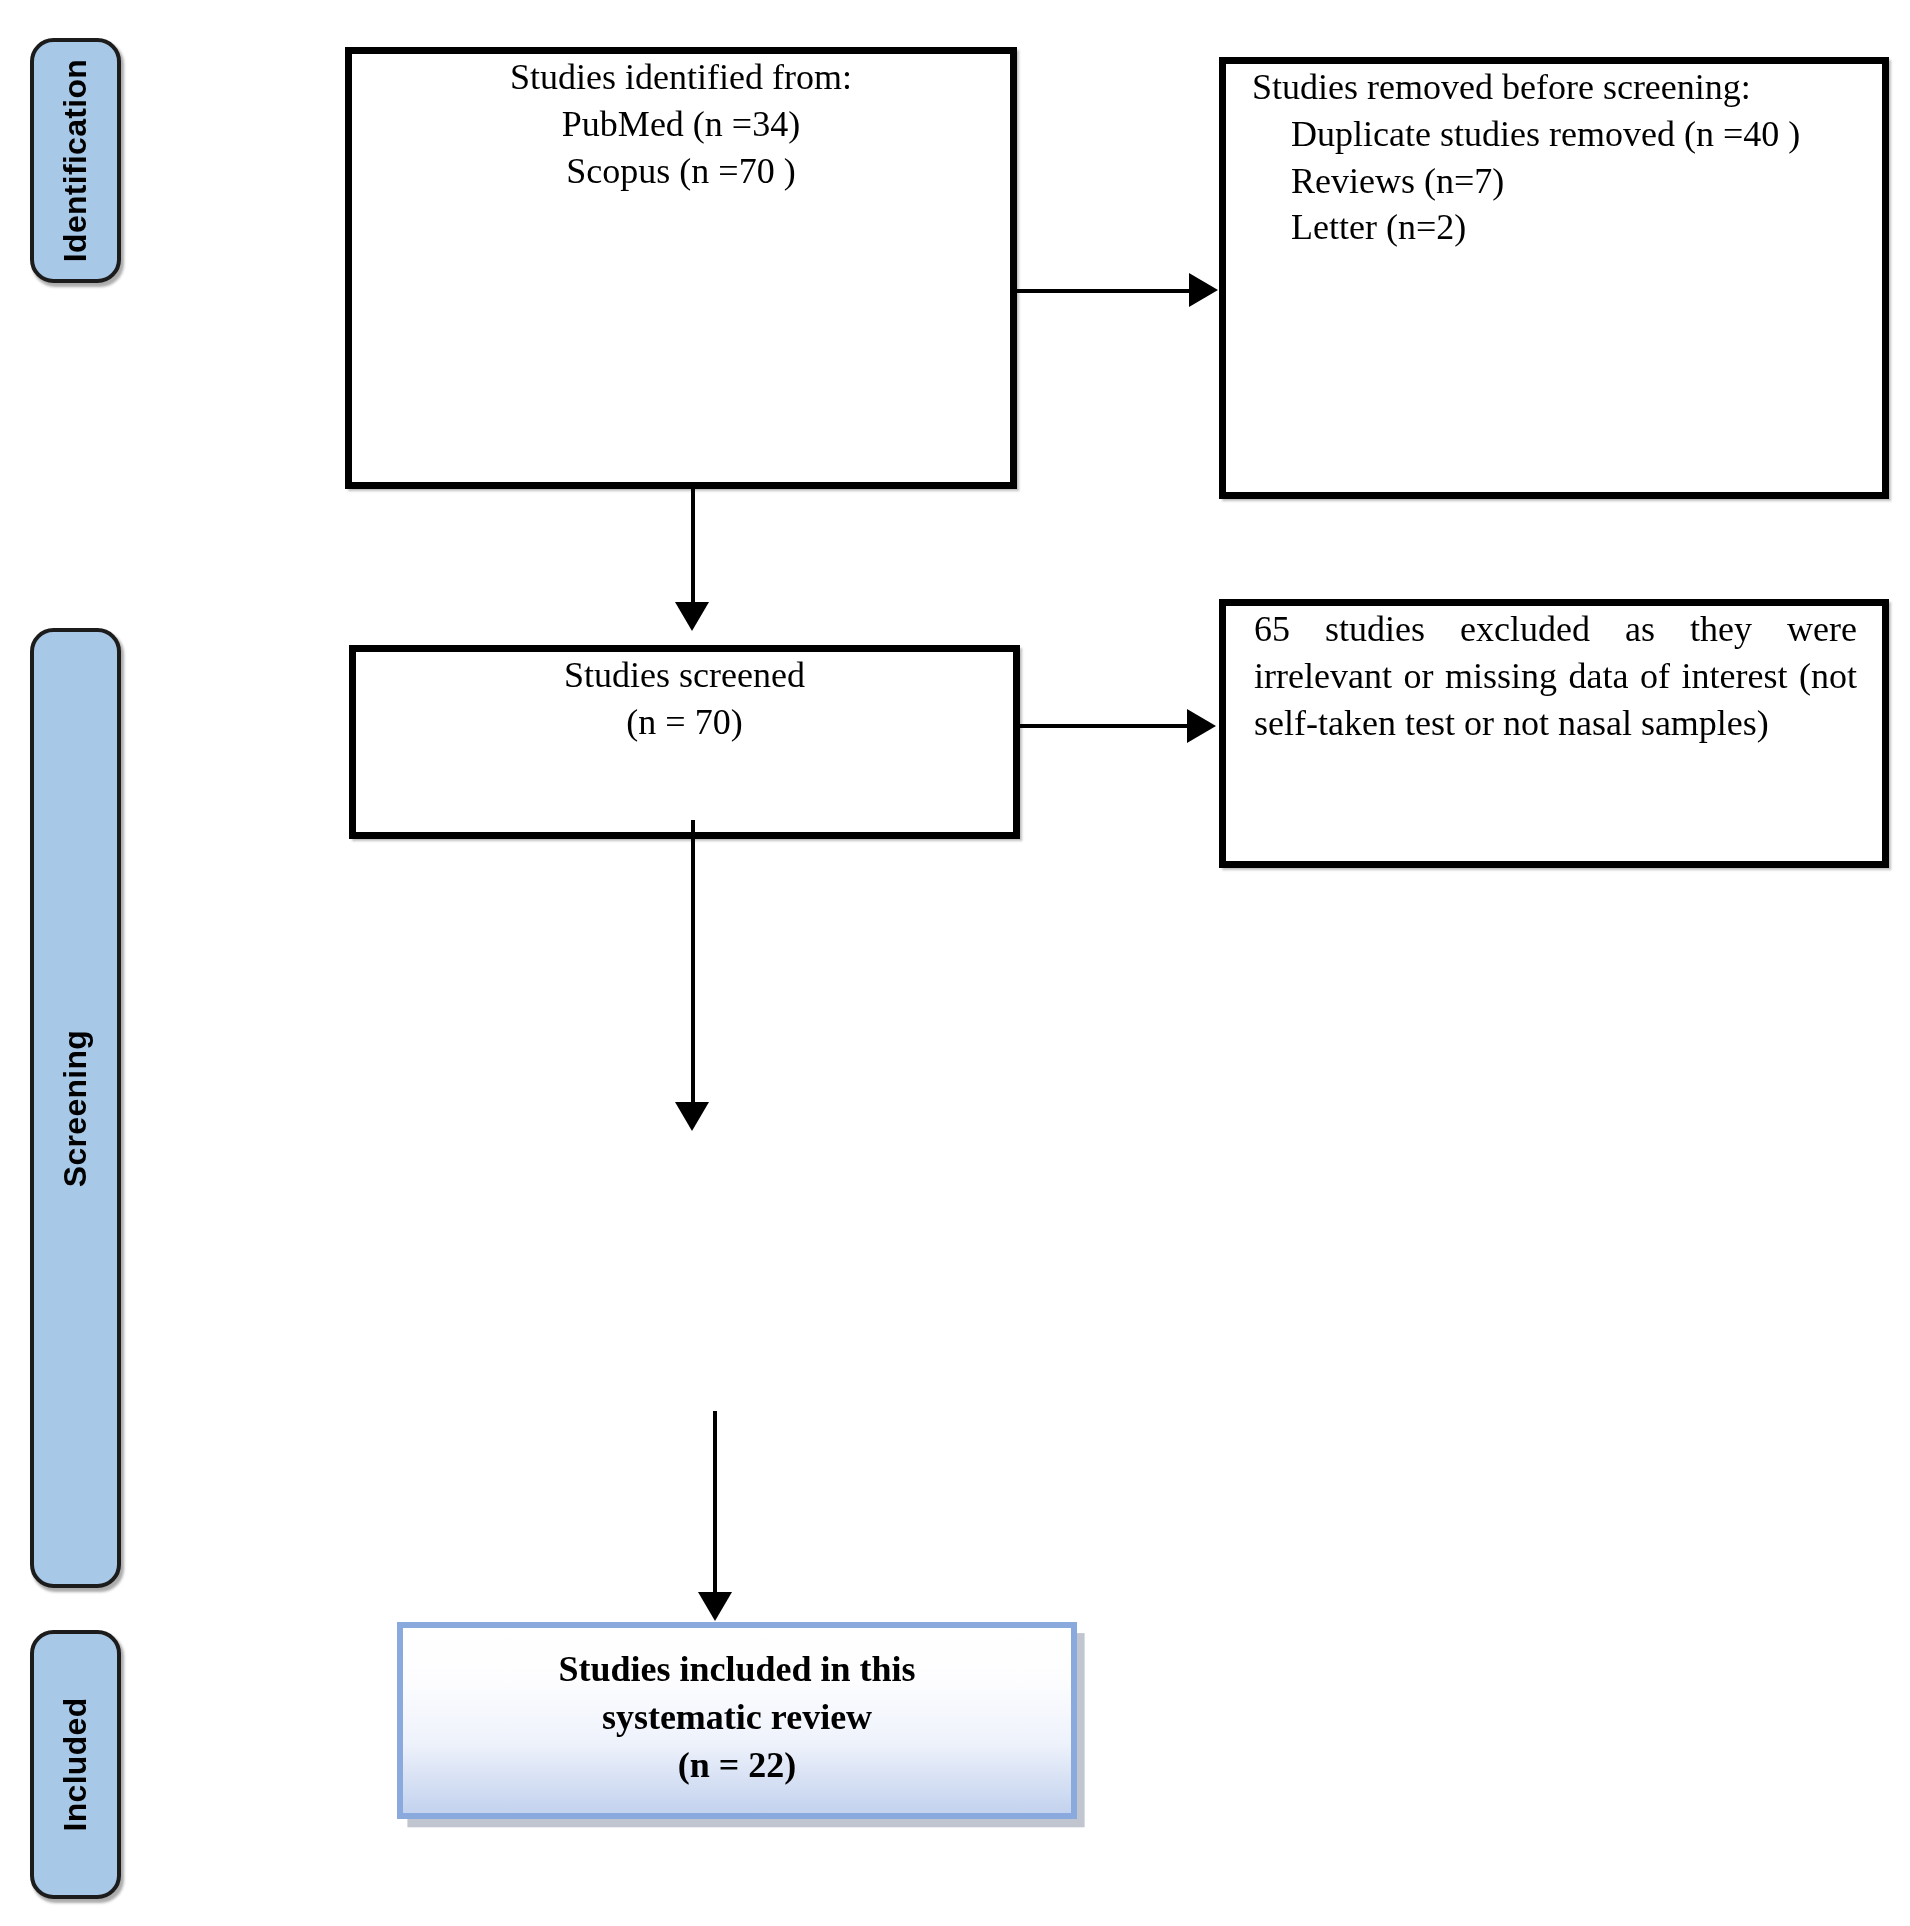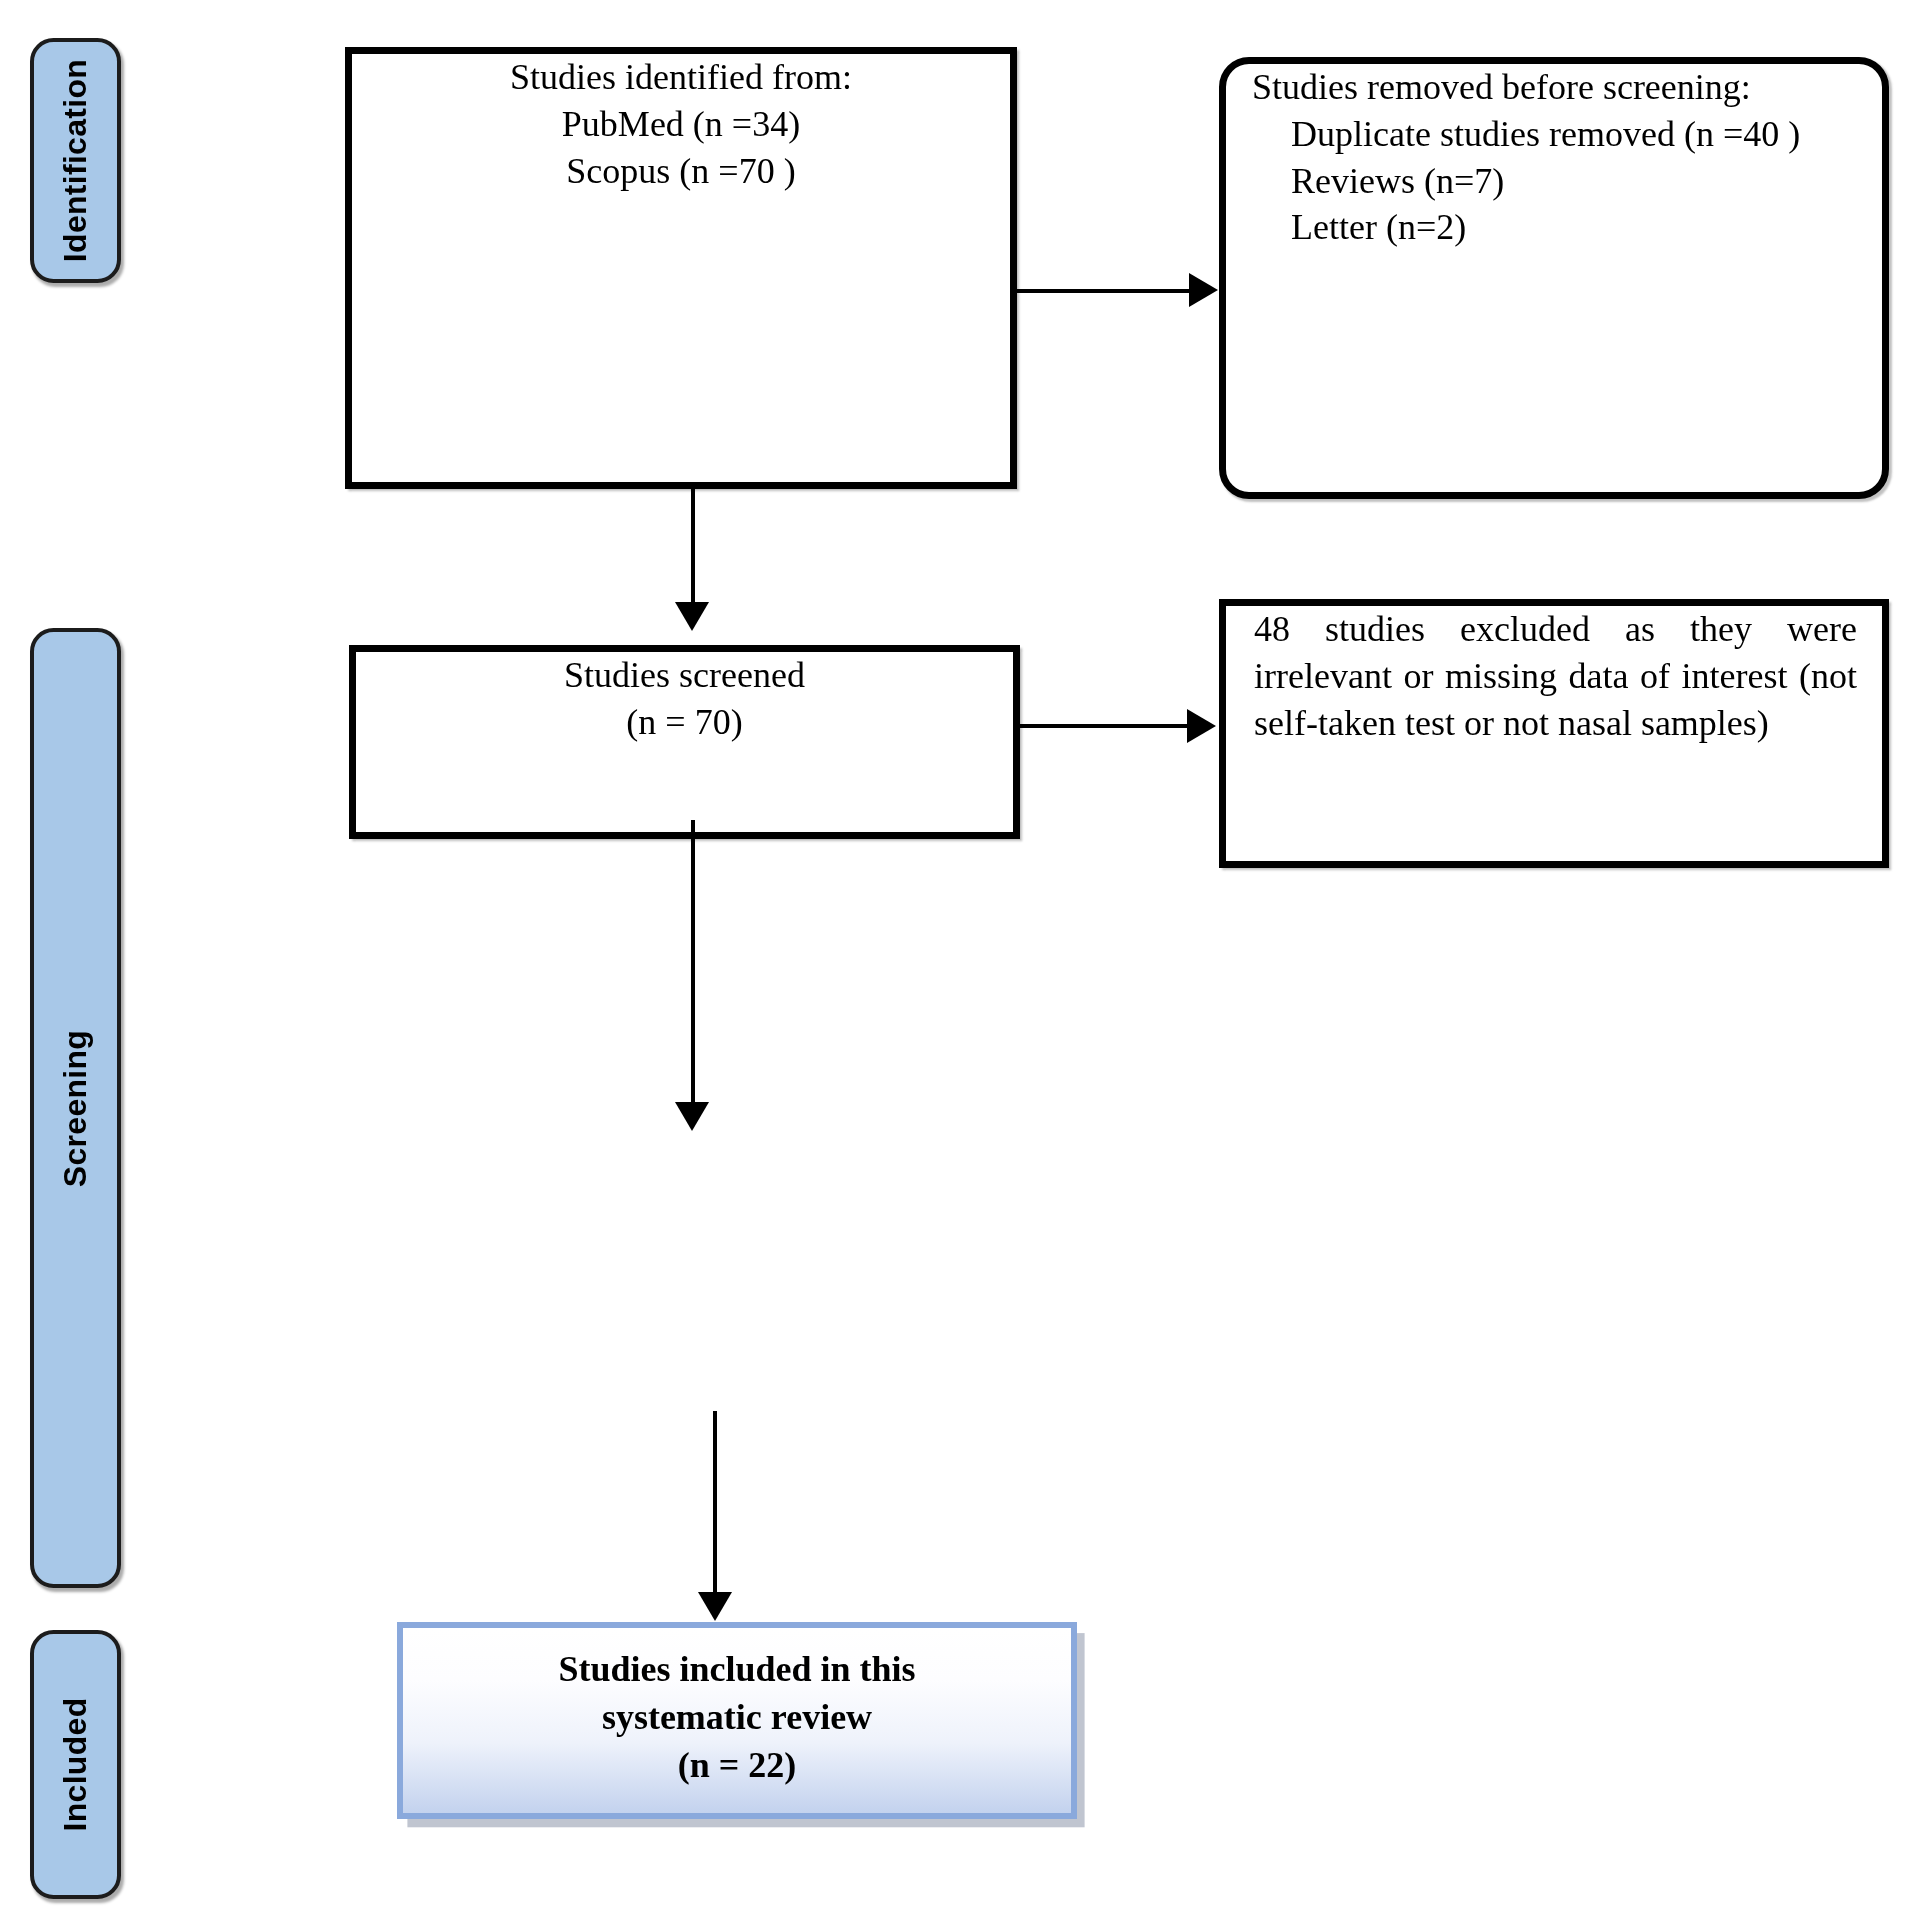--- a/index.html
+++ b/index.html
@@ -54,21 +54,21 @@
   }
   .flow-box .box-text {
     color: #000000;
     font-size: 36px;
     line-height: 1.30;
   }
   .centered .box-text { text-align: center; }
   .justified .box-text { text-align: justify; text-align-last: left; }
 
   #box-identified   { left: 345px;  top: 47px;   width: 672px;  height: 442px; }
-  #box-removed      { left: 1219px; top: 57px;   width: 670px;  height: 442px; padding: 0 21px 0 26px; border-radius: 30px; }
+  #box-removed      { left: 1219px; top: 57px;   width: 670px;  height: 442px; padding: 0 21px 0 26px; }
   #box-screened     { left: 349px;  top: 645px;  width: 671px;  height: 194px; }
   #box-excluded     { left: 1219px; top: 599px;  width: 670px;  height: 269px; padding: 0 25px 0 28px; }
   #box-eligibility  { left: 352px;  top: 1135px; width: 669px;  height: 276px; }
 
   .indent-line { padding-left: 39px; }
 
   
   #box-included {
     position: absolute;
     left: 397px;
@@ -163,21 +163,21 @@
     <div class="box-text indent-line">Reviews (n=7)</div>
     <div class="box-text indent-line">Letter (n=2)</div>
   </div>
 
   <div class="flow-box centered" id="box-screened">
     <div class="box-text">Studies screened</div>
     <div class="box-text">(n = 70)</div>
   </div>
 
   <div class="flow-box justified" id="box-excluded">
-    <div class="box-text">48 studies excluded as they were irrelevant or missing data of interest (not self-taken test or not nasal samples)</div>
+    <div class="box-text">65 studies excluded as they were irrelevant or missing data of interest (not self-taken test or not nasal samples)</div>
   </div>
 
 
   <div id="box-included">
     <div class="box-text">Studies included in this</div>
     <div class="box-text">systematic review</div>
     <div class="box-text">(n = 22)</div>
   </div>
 
   <div class="v-line" id="vline-1"></div>

